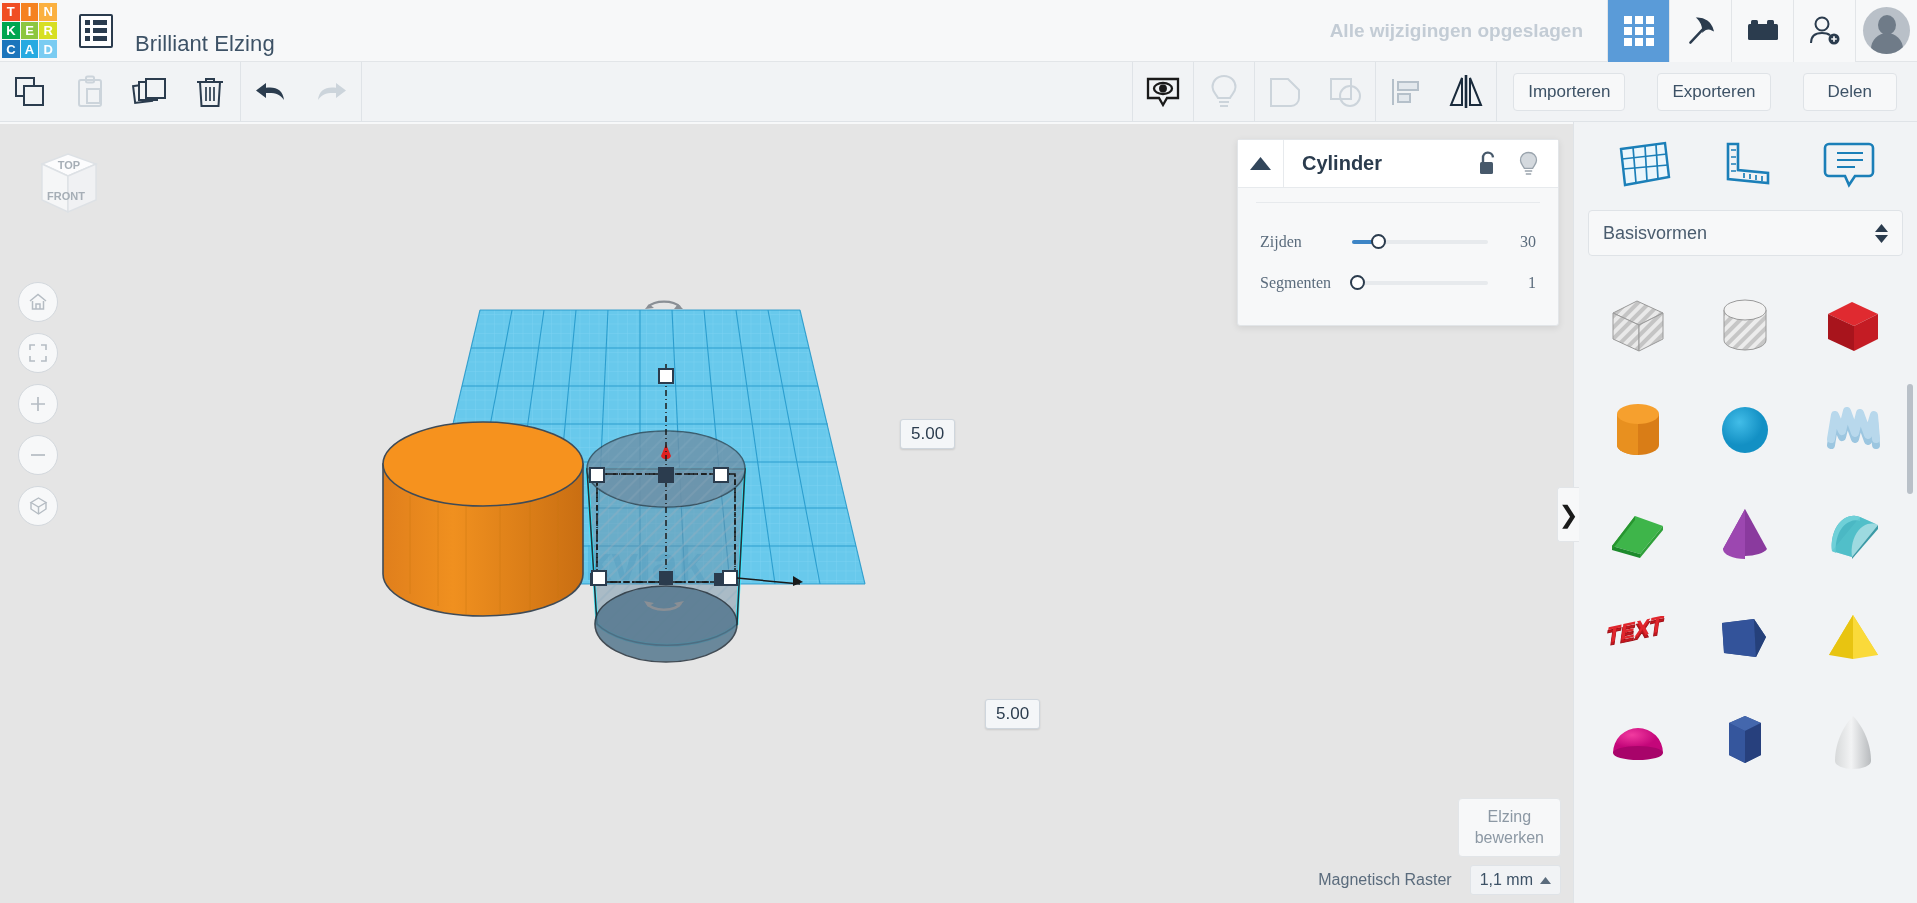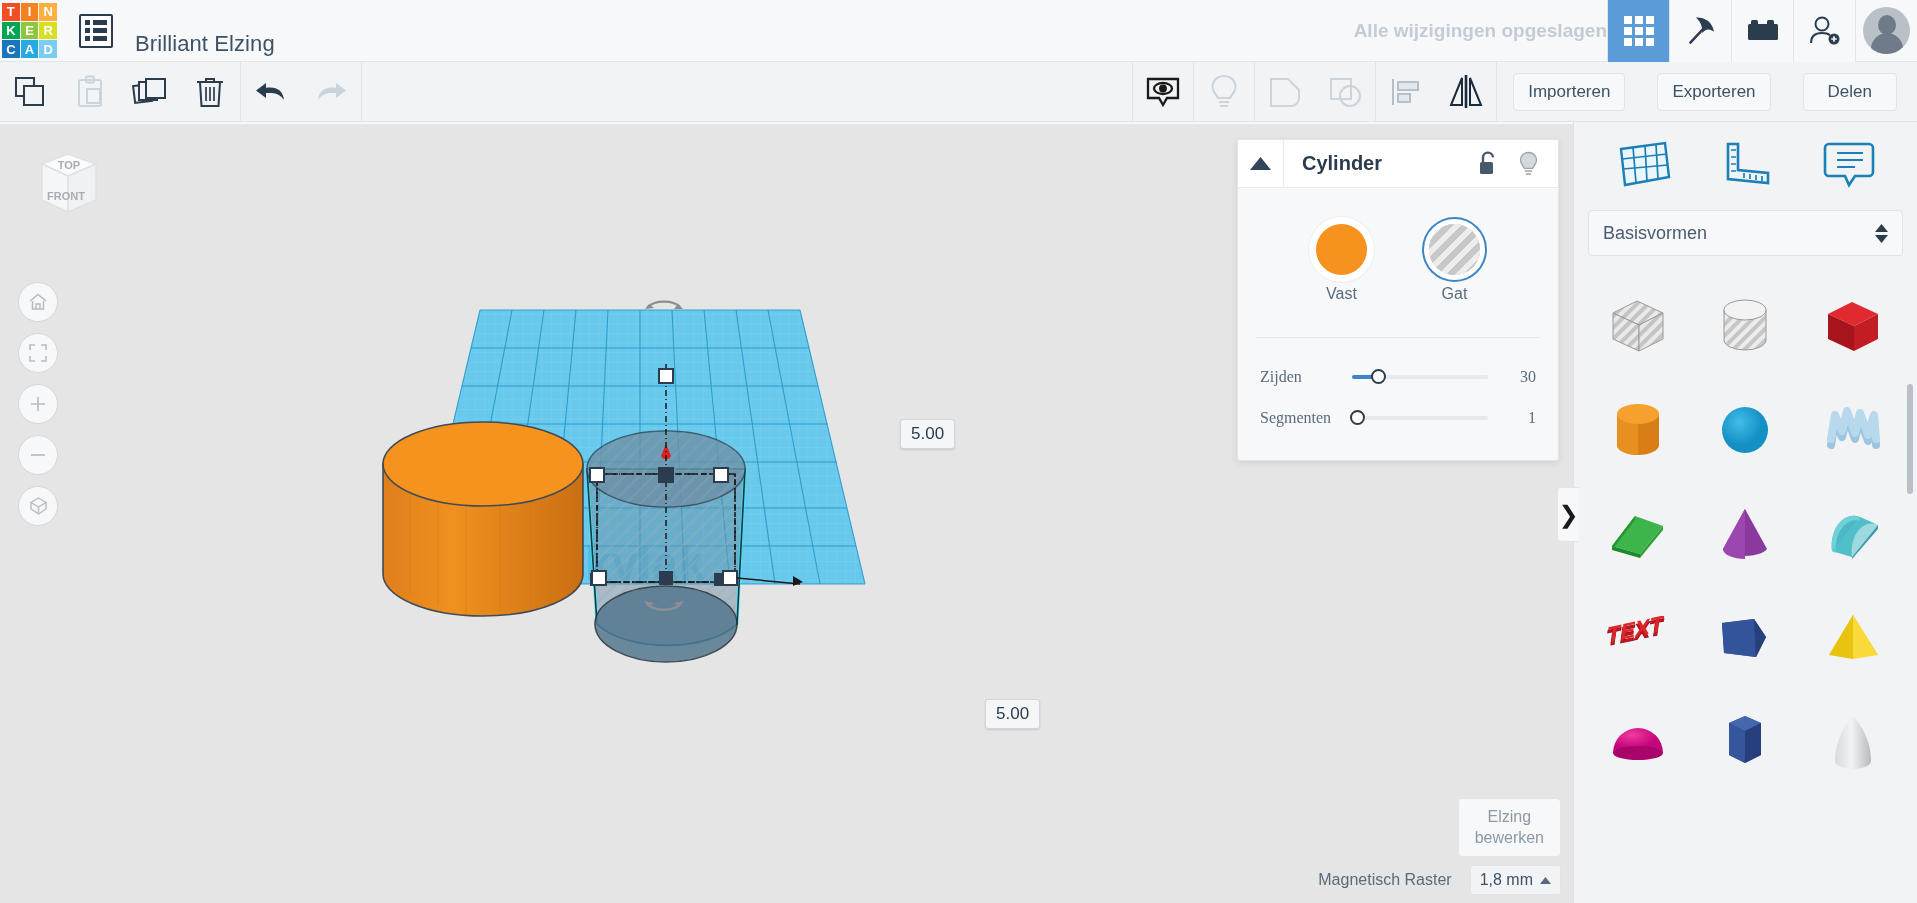--- a/index.html
+++ b/index.html
@@ -36,21 +36,21 @@
     display: flex; align-items: center; gap: 3px; height: 5px;
   }
   .doclist-btn i::before { content:""; width: 5px; height: 5px; background: #2b3c4e; }
   .doclist-btn i::after { content:""; flex: 1; height: 5px; background: #2b3c4e; }
 
   .doc-title {
     margin-left: 22px; font-size: 22px; color: #3d5266; font-weight: 400;
     letter-spacing: .1px; white-space: nowrap; margin-top: 27px;
   }
   .save-status {
-    margin-left: auto; font-size: 19px; color: #c3ccd5;
+    margin-left: auto; margin-right: 24px; font-size: 19px; color: #c3ccd5;
     font-weight: 600; white-space: nowrap;
   }
   .topright { display: flex; height: 62px; align-items: stretch; }
   .tr-btn {
     width: 62px; display: flex; align-items: center; justify-content: center;
     border-left: 1px solid #e2e5e8; background: #f7f8f9;
   }
   .tr-btn.active { background: #5a9bd8; }
   .grid9 { display: grid; grid-template-columns: repeat(3,8px); grid-template-rows: repeat(3,8px); gap: 3px; }
   .grid9 b { background: #fff; display:block; width:8px; height:8px; }
@@ -502,21 +502,21 @@
     <div class="dim-label" id="dim1" style="left: 985px; top: 575px;">5.00</div>
 
     <div class="grid-controls">
       <div class="raster-btn">
         <div>Elzing</div>
         <div>bewerken</div>
       </div>
       <div class="magn-row">
         <span class="magn-label">Magnetisch Raster</span>
         <span class="magn-select">
-          <span>1,8 mm</span>
+          <span>1,1 mm</span>
           <svg width="11" height="7" viewBox="0 0 11 7">
             <path d="M5.5 0 L11 7 H0 Z" fill="#5a6b7c"></path>
           </svg>
         </span>
       </div>
     </div>
   </div>
 
   <div class="props">
     <div class="props-head">
@@ -533,30 +533,20 @@
         </svg>
       </div>
       <div class="props-ico" style="margin-right:10px;">
         <svg width="21" height="26" viewBox="0 0 21 26" fill="#d4d9de" stroke="#9aa4ad" stroke-width="1.3">
           <path d="M10.5 1.5 C5.5 1.5 2.5 5 2.5 9.3 C2.5 12.8 5 14.4 6.3 17.3 H14.7 C16 14.4 18.5 12.8 18.5 9.3 C18.5 5 15.5 1.5 10.5 1.5 Z"></path>
           <path d="M6.8 20 H14.2 M7.8 23 H13.2" stroke="#9aa4ad" stroke-width="1.6" fill="none"></path>
         </svg>
       </div>
     </div>
 
-    <div class="solid-hole">
-      <div class="sh-item">
-        <div class="sh-circle solid"></div>
-        <div class="sh-label">Vast</div>
-      </div>
-      <div class="sh-item">
-        <div class="sh-circle hole"></div>
-        <div class="sh-label">Gat</div>
-      </div>
-    </div>
 
     <div class="props-divider"></div>
 
     <div class="sliders" id="sliders">
         <div class="slider-row">
           <div class="slider-name">Zijden</div>
           <div class="slider-track-wrap">
             <div class="slider-track"></div>
             <div class="slider-fill" style="width: 14%;"></div>
             <div class="slider-knob" style="left: calc(14% - 2px);"></div>

